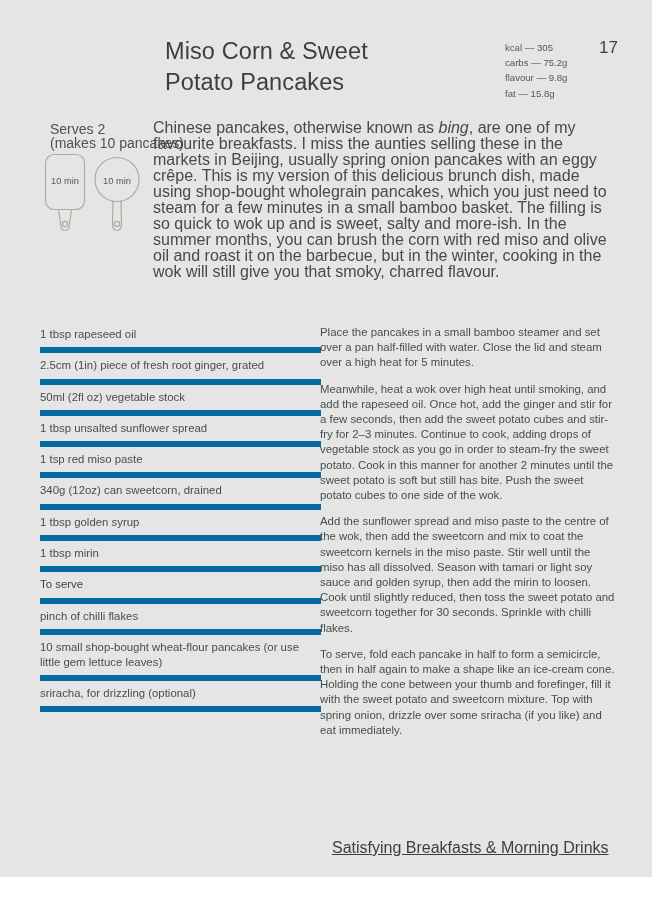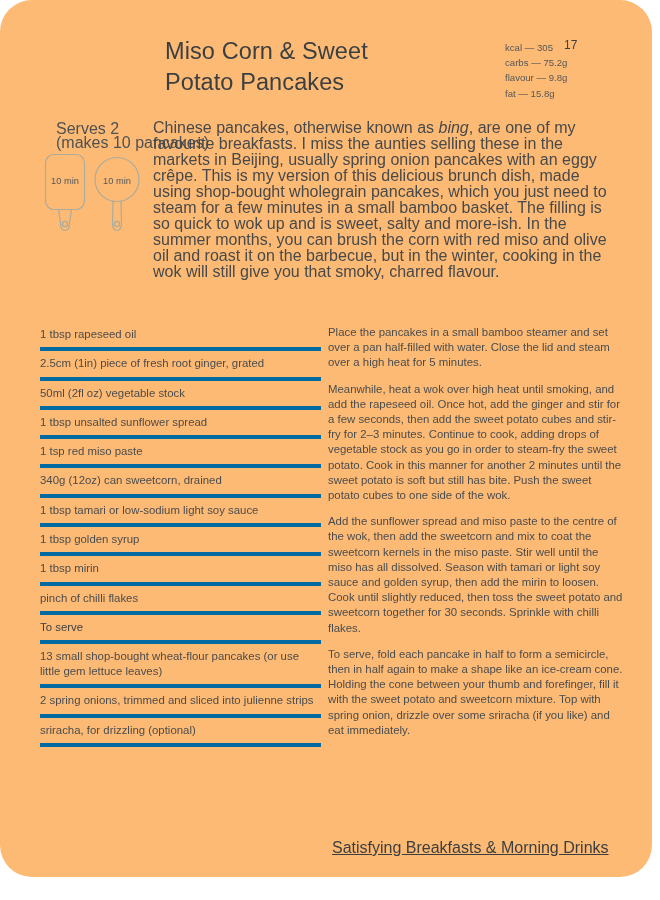--- a/index.html
+++ b/index.html
@@ -6,42 +6,41 @@
   body {
     width: 660px; height: 900px;
     background: #ffffff;
     font-family: "Liberation Sans", sans-serif;
     overflow: hidden;
     position: relative;
   }
   .paper {
     position: absolute; left: 0; top: 0;
     width: 652px; height: 877px;
-    background: #fdba74;
-    border-radius: 32px;
+    background: #e5e5e5;
   }
   
   .recipe-title {
     position: absolute; left: 165px; top: 36px;
     font-size: 23.5px; line-height: 31px; font-weight: 500;
     color: #3b3f42; letter-spacing: 0.1px;
   }
   
   .nutrition {
     position: absolute; left: 505px; top: 40px;
     font-size: 9.6px; line-height: 15.2px; color: #54575a;
   }
   .page-number {
-    position: absolute; left: 564px; top: 38px;
-    font-size: 12px; color: #3e4144;
+    position: absolute; left: 599px; top: 38px;
+    font-size: 17px; color: #3e4144;
   }
   
   .serves {
-    position: absolute; left: 56px; top: 122px;
-    font-size: 16px; line-height: 14px; color: #4e5154;
+    position: absolute; left: 50px; top: 122px;
+    font-size: 14px; line-height: 14px; color: #4e5154;
   }
   .icon-board { position: absolute; left: 44px; top: 153px; }
   .icon-pan   { position: absolute; left: 92px; top: 156px; }
   .time-icon svg { display: block; }
   .time-icon path, .time-icon rect, .time-icon circle {
     fill: none; stroke: #acab9c; stroke-width: 1.2;
   }
   .time-icon text {
     fill: #55585b; font-size: 9.3px; font-family: "Liberation Sans", sans-serif;
     stroke: none;
@@ -51,29 +50,29 @@
     position: absolute; left: 153px; top: 120px; width: 462px;
     font-size: 16px; line-height: 16px; color: #47494b;
   }
   .intro .it { font-style: italic; }
   
   .ingredients {
     position: absolute; left: 40px; top: 322px; width: 281px;
   }
   .ingredient-row {
     padding: 5px 0 5.5px 0;
-    border-bottom: 4px solid #0369a1;
+    border-bottom: 6px solid #0369a1;
     font-size: 11.4px; line-height: 14.8px; color: #4a4c4d;
   }
   .ingredient-row.header-row {
     font-weight: 500; color: #3e4143;
   }
   
   .method {
-    position: absolute; left: 328px; top: 325px; width: 296px;
+    position: absolute; left: 320px; top: 325px; width: 296px;
   }
   .method p {
     margin: 0 0 11px 0;
     font-size: 11.4px; line-height: 15.2px; color: #4a4c4d;
   }
   
   .footer {
     position: absolute; left: 332px; top: 839px;
     font-size: 16px; color: #3c3e3f; text-decoration: underline;
   }
@@ -136,33 +135,31 @@
 
 
       <div class="ingredient-row">50ml (2fl oz) vegetable stock</div>
 
       <div class="ingredient-row">1 tbsp unsalted sunflower spread</div>
 
       <div class="ingredient-row">1 tsp red miso paste</div>
 
       <div class="ingredient-row">340g (12oz) can sweetcorn, drained</div>
 
-      <div class="ingredient-row">1 tbsp tamari or low-sodium light soy sauce</div>
 
       <div class="ingredient-row">1 tbsp golden syrup</div>
 
       <div class="ingredient-row">1 tbsp mirin</div>
 
+      <div class="ingredient-row header-row">To serve</div>
+
       <div class="ingredient-row">pinch of chilli flakes</div>
 
-      <div class="ingredient-row header-row">To serve</div>
+      <div class="ingredient-row">10 small shop-bought wheat-flour pancakes (or use little gem lettuce leaves)</div>
 
-      <div class="ingredient-row">13 small shop-bought wheat-flour pancakes (or use little gem lettuce leaves)</div>
-
-      <div class="ingredient-row">2 spring onions, trimmed and sliced into julienne strips</div>
 
       <div class="ingredient-row">sriracha, for drizzling (optional)</div>
     </div>
 
   <div class="method">
 
       <p>Place the pancakes in a small bamboo steamer and set over a pan half-filled with water. Close the lid and steam over a high heat for 5 minutes.</p>
 
       <p>Meanwhile, heat a wok over high heat until smoking, and add the rapeseed oil. Once hot, add the ginger and stir for a few seconds, then add the sweet potato cubes and stir-fry for 2–3 minutes. Continue to cook, adding drops of vegetable stock as you go in order to steam-fry the sweet potato. Cook in this manner for another 2 minutes until the sweet potato is soft but still has bite. Push the sweet potato cubes to one side of the wok.</p>
 

